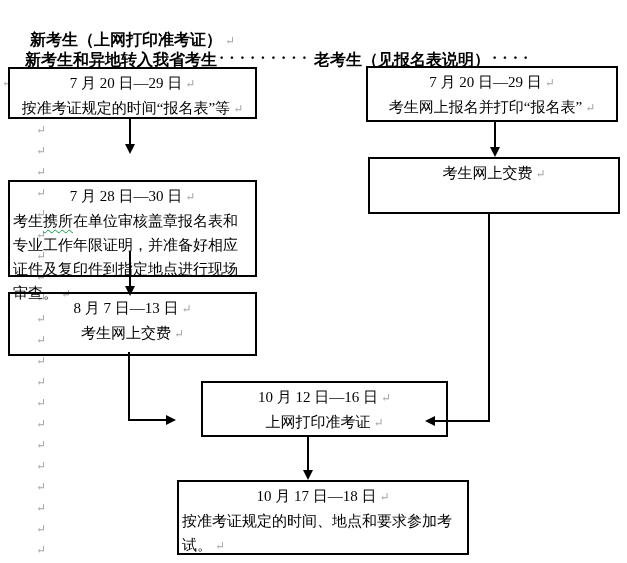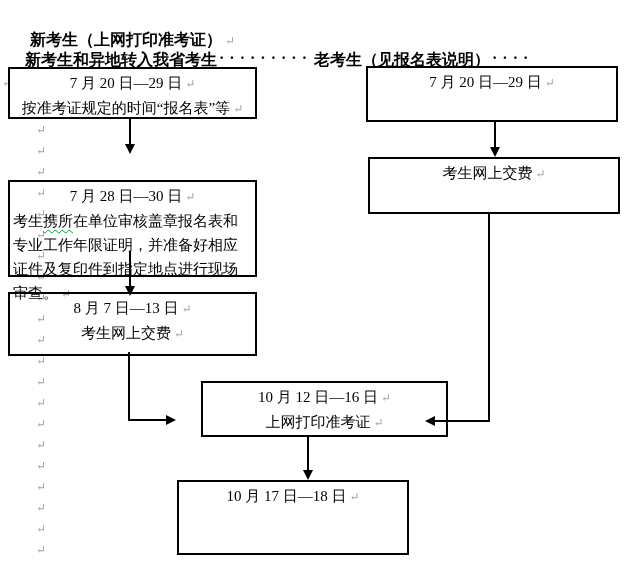--- a/index.html
+++ b/index.html
@@ -85,33 +85,35 @@
     <div class="body-left"><span>考生</span><span class="squiggle">携所</span><span>在单位审核盖章报名表和专业工作年限证明，并准备好相应证件及复印件到指定地点进行现场审查。</span><span class="pm">↵</span></div>
   </div>
 
   <div class="box" style="left:8px;top:292px;width:249px;height:64px;">
     <div><span>8 月 7 日—13 日</span><span class="pm">↵</span></div>
     <div><span>考生网上交费</span><span class="pm">↵</span></div>
   </div>
 
   <div class="box" style="left:366px;top:66px;width:252px;height:56px;">
     <div><span>7 月 20 日—29 日</span><span class="pm">↵</span></div>
+    <div><span>考生网上报名并打印“报名表”</span><span class="pm">↵</span></div>
   </div>
 
   <div class="box" style="left:368px;top:157px;width:252px;height:57px;">
     <div><span>考生网上交费</span><span class="pm">↵</span></div>
   </div>
 
   <div class="box" style="left:177px;top:381px;width:247px;height:56px;margin-left:24px;">
     <div><span>10 月 12 日—16 日</span><span class="pm">↵</span></div>
     <div><span>上网打印准考证</span><span class="pm">↵</span></div>
   </div>
 
-  <div class="box" style="left:177px;top:480px;width:232px;height:75px;">
+  <div class="box" style="left:177px;top:480px;width:292px;height:75px;">
     <div><span>10 月 17 日—18 日</span><span class="pm">↵</span></div>
+    <div class="body-left"><span>按准考证规定的时间、地点和要求参加考试。</span><span class="pm">↵</span></div>
   </div>
 
   <div class="vline" style="left:129px;top:119px;height:27px;"></div>
   <div class="ah ah-down" style="left:125px;top:144px;"></div>
 
   <div class="vline" style="left:129px;top:251px;height:36px;"></div>
   <div class="ah ah-down" style="left:125px;top:286px;"></div>
 
   <div class="vline" style="left:128px;top:352px;height:69px;"></div>
   <div class="hlineseg" style="left:128px;top:419px;width:39px;"></div>

